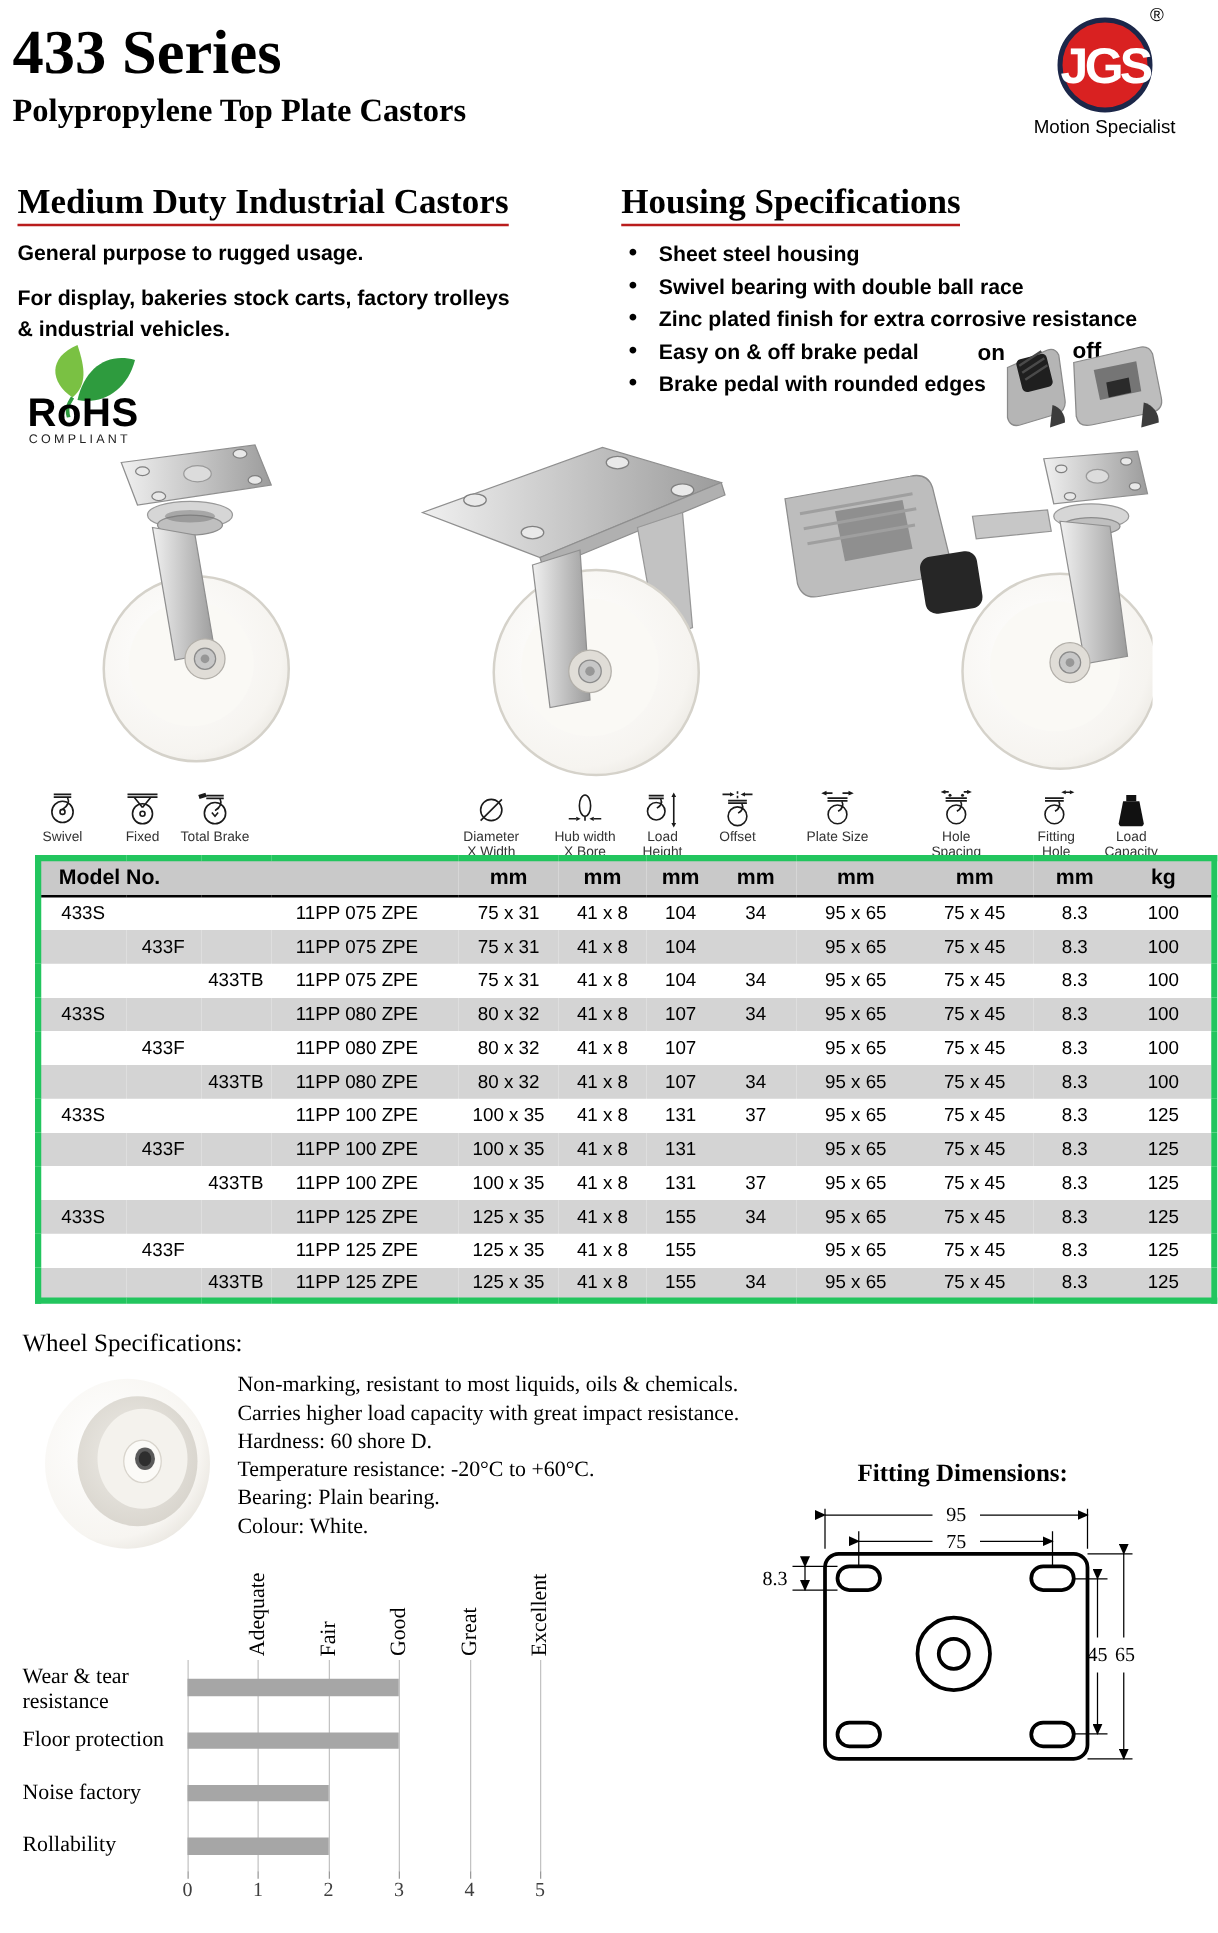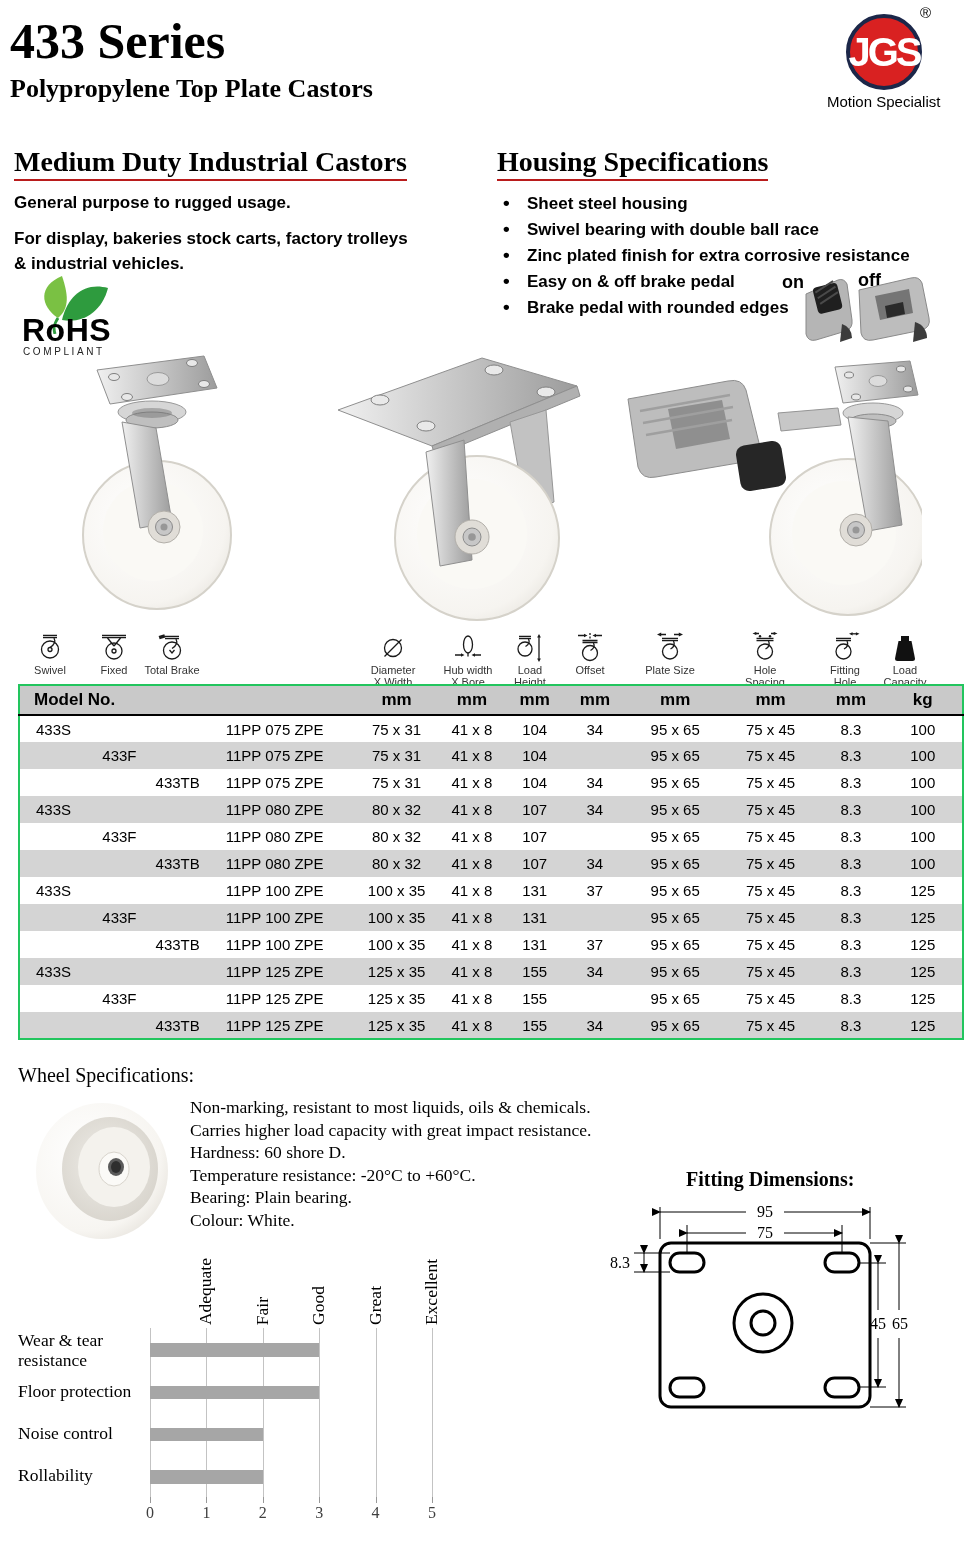--- a/index.html
+++ b/index.html
@@ -41,22 +41,22 @@
   #photo-fixed{left:322px;top:352px}
   #photo-brake{left:610px;top:355px}
 
   
   #icon-row{left:0;top:631px;width:974px;height:52px}
   .icon-col{position:absolute;top:0;width:84px;text-align:center}
   .icon-glyph{height:33px;display:flex;align-items:flex-end;justify-content:center}
   .icon-label{font-size:11px;line-height:11.5px;color:#333;white-space:pre-line;margin-top:1px}
 
   
-  #spec-table{position:absolute;left:18px;top:684px;width:946px;border-collapse:collapse;
-              table-layout:fixed;border:2px solid #22c55e;font-size:15px}
+  #spec-table{position:absolute;left:28px;top:684px;width:946px;border-collapse:collapse;
+              table-layout:fixed;border:5px solid #22c55e;font-size:15px}
   #spec-table td{height:27px;padding:0;text-align:center;vertical-align:middle;overflow:hidden}
   #spec-table tr.head-row td{height:30px;background:var(--head-bg);font-weight:bold;
                              font-size:17px;border-bottom:2px solid #000}
   #spec-table td.c-model{text-align:left;padding-left:14px}
   #spec-table td.c-m0{text-align:left;padding-left:16px}
   #spec-table td.c-part{text-align:left;padding-left:20px}
   #spec-table tr.stripe td{background:var(--stripe-bg)}
 
   
   #wheel-head{left:18px;top:1064px;font-size:20px;font-weight:normal}
@@ -595,21 +595,21 @@
     <div class="ticknum" style="left:421px">5</div>
     <div class="rot" style="left:195.4px">Adequate</div>
     <div class="rot" style="left:251.8px">Fair</div>
     <div class="rot" style="left:308.2px">Good</div>
     <div class="rot" style="left:364.6px">Great</div>
     <div class="rot" style="left:421px">Excellent</div>
     <div class="cat" style="top:78px">Wear &amp; tear resistance</div>
     <div class="bar" style="top:90px;width:169.2px;background:#a6a6a6"></div>
     <div class="cat" style="top:129px">Floor protection</div>
     <div class="bar" style="top:132.5px;width:169.2px;background:#a6a6a6"></div>
-    <div class="cat" style="top:171px">Noise control</div>
+    <div class="cat" style="top:171px">Noise factory</div>
     <div class="bar" style="top:174.5px;width:112.8px;background:#a6a6a6"></div>
     <div class="cat" style="top:213px">Rollability</div>
     <div class="bar" style="top:217px;width:112.8px;background:#a6a6a6"></div>
   </div>
 
 <div class="abs serif" id="fit-head">Fitting Dimensions:</div>
 <div class="abs" id="fit-diagram">
   <svg width="318" height="222" viewBox="0 0 318 222" font-family="Liberation Serif, serif">
     <defs>
       <marker id="ar" markerWidth="9" markerHeight="8" refX="8" refY="4" orient="auto">

